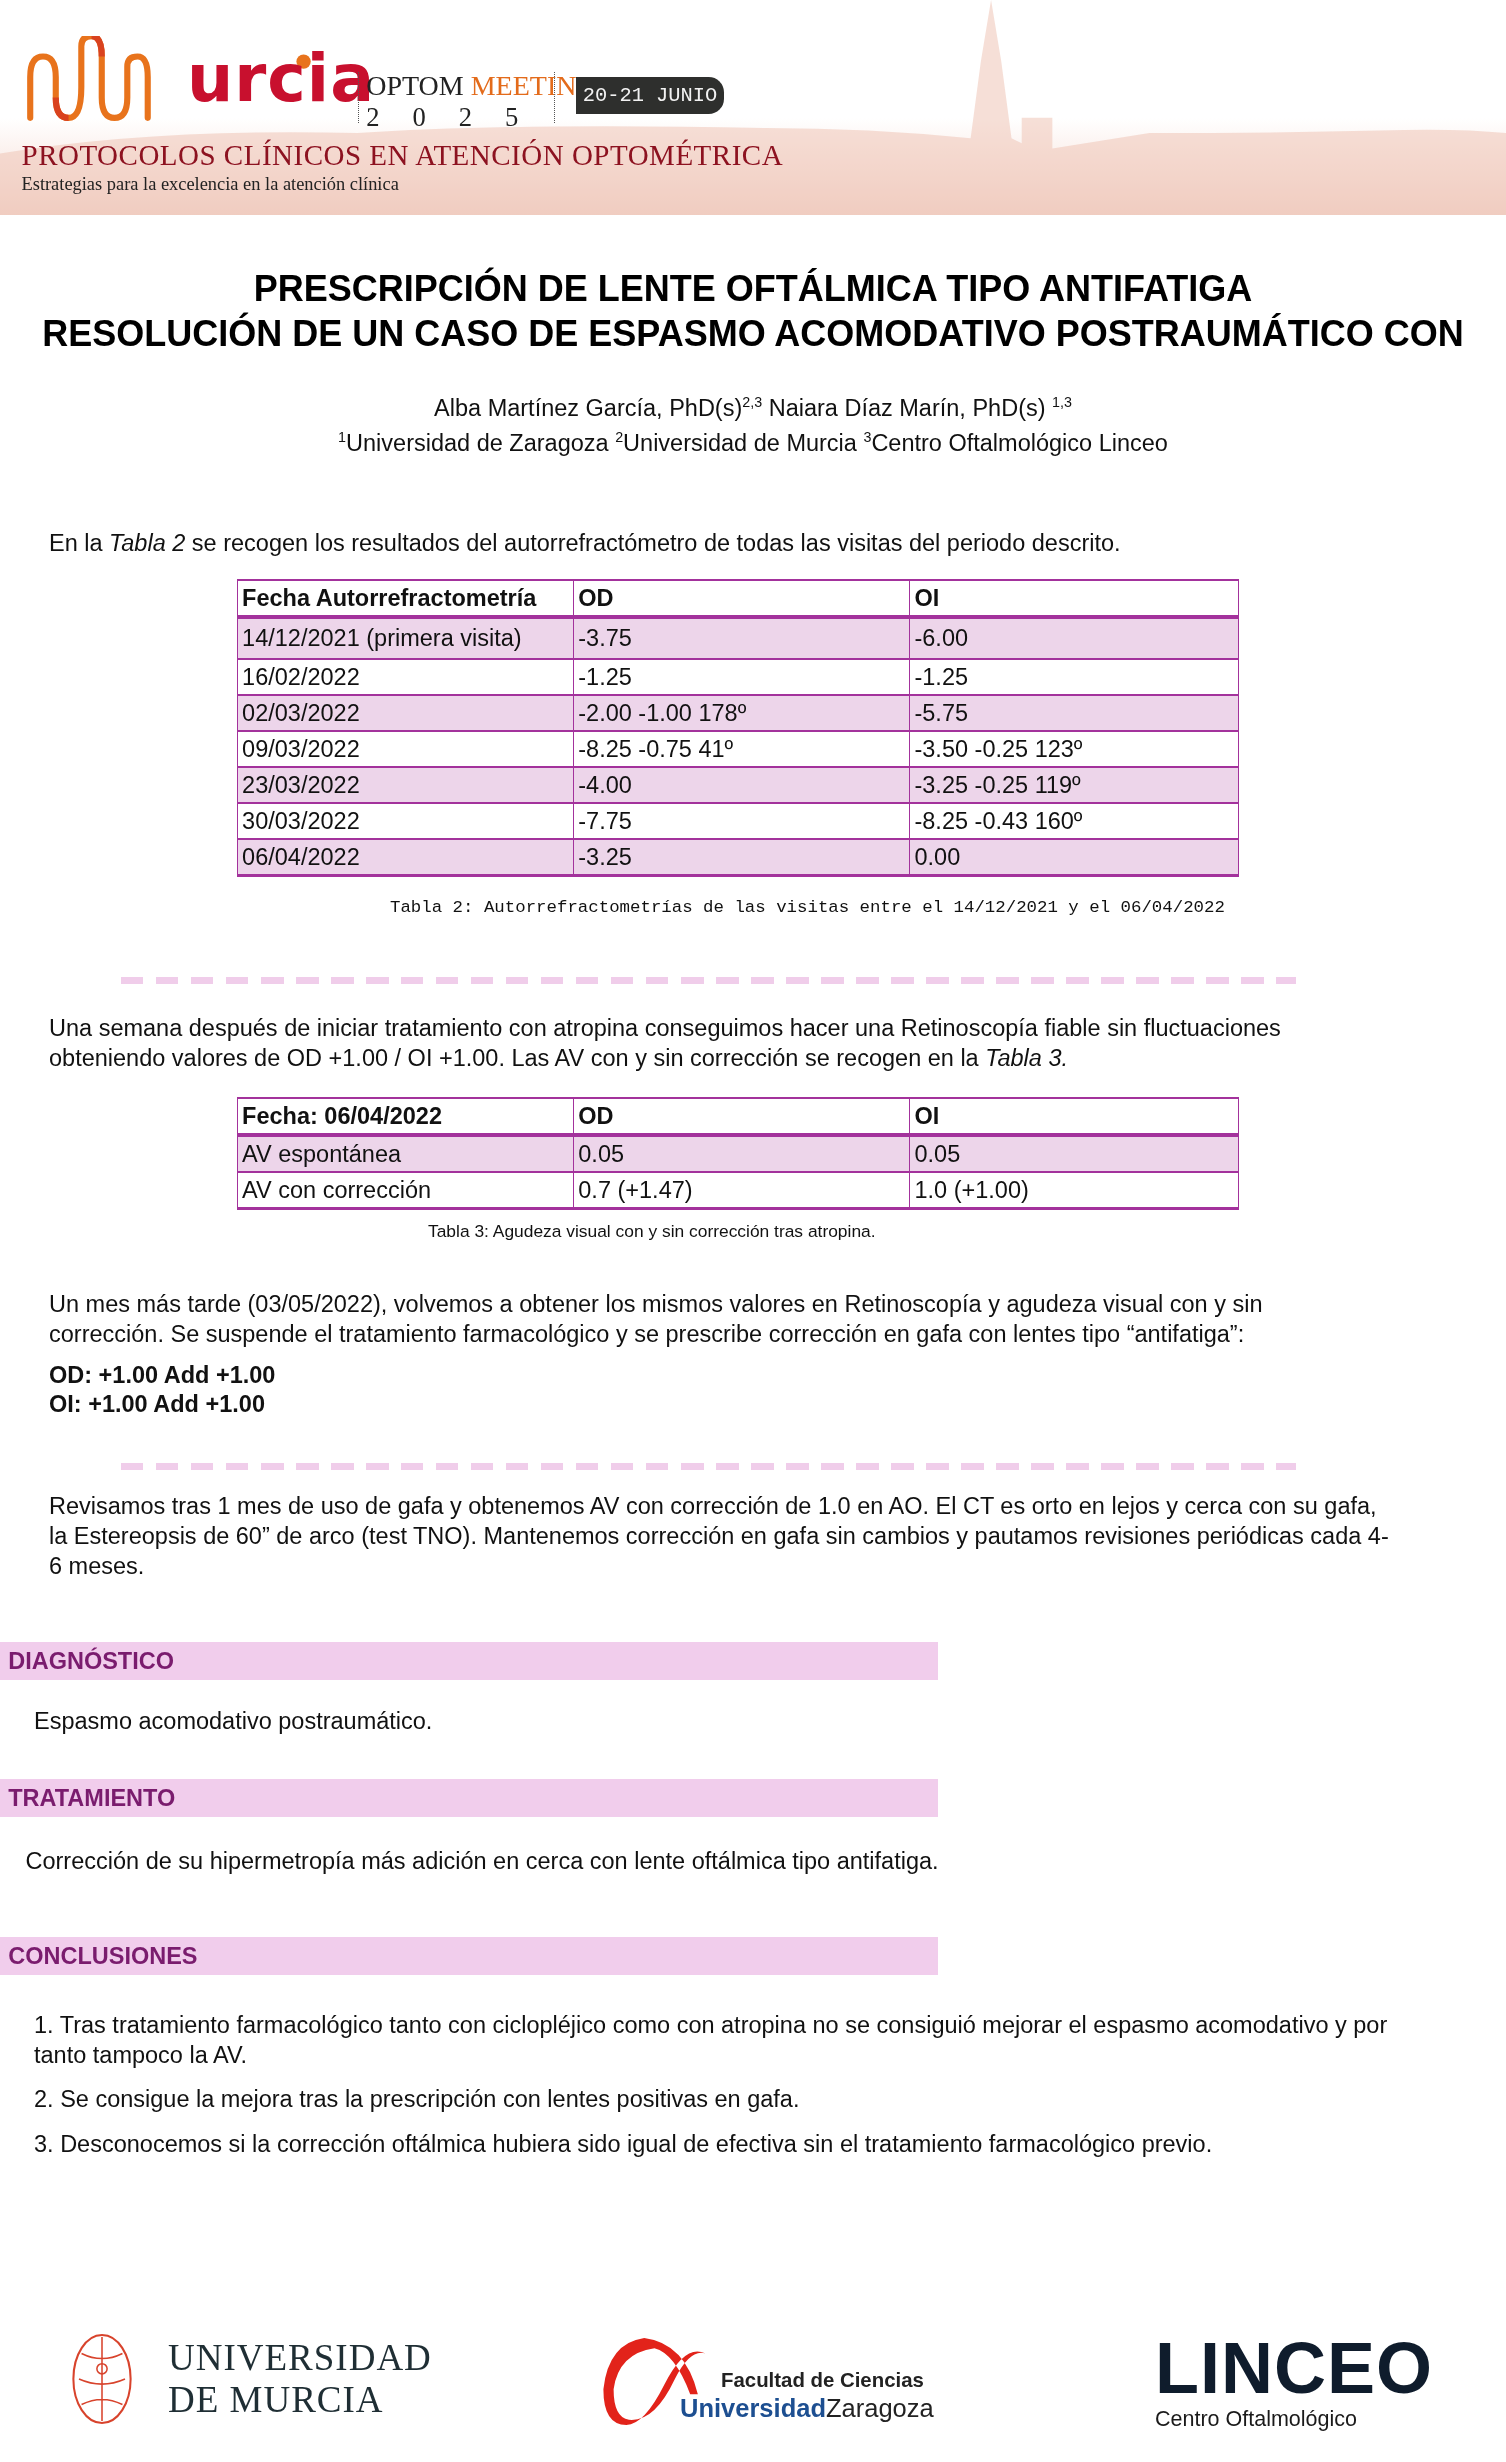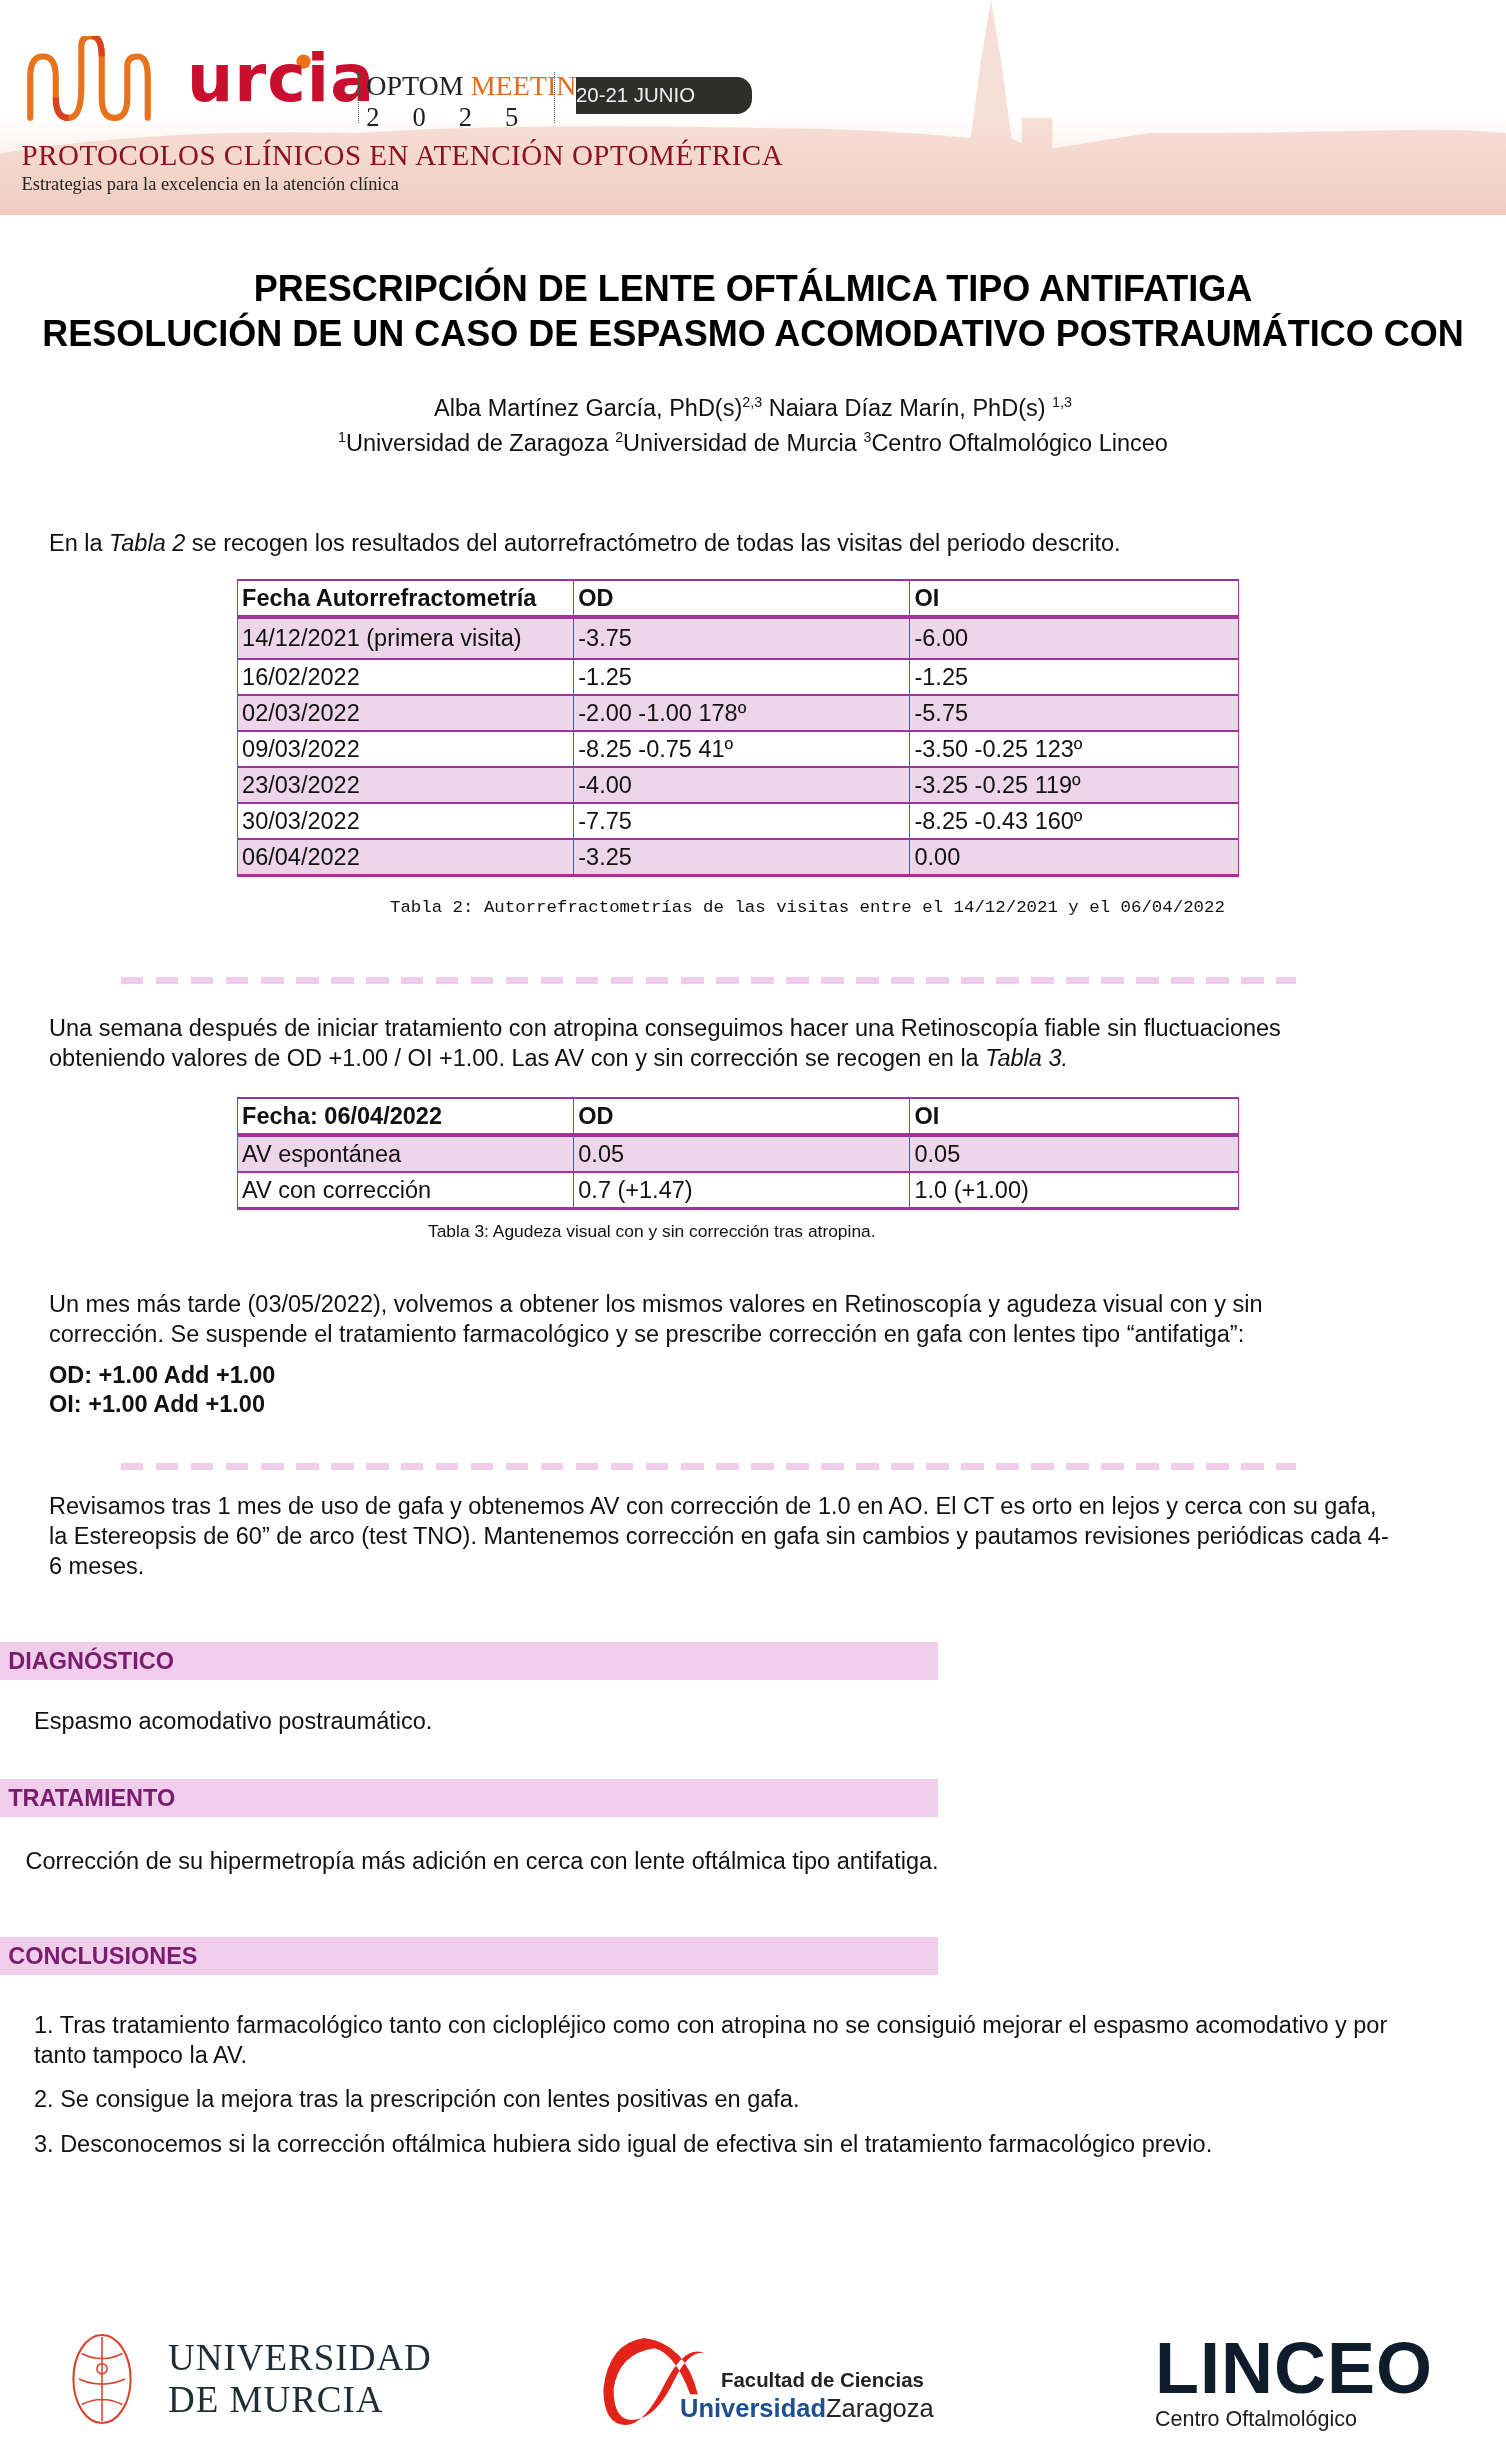--- a/index.html
+++ b/index.html
@@ -23,23 +23,23 @@
   }
   .optom {
     left: 358px; top: 72px; font-family: "Liberation Serif", serif; font-size: 28px; line-height: 1;
     border-left: 1.5px dotted #555; padding-left: 7.2px; height: 51px;
   }
   .optom .o1 { color: #222; }
   .optom .o2 { color: #e36b1b; }
   .optom .year { display: block; letter-spacing: 33px; color: #222; margin-top: 4.1px; font-size: 26.6px; }
   .optom-sep { left: 554px; top: 72px; width: 0; height: 51px; border-left: 1.5px dotted #555; }
   .date-pill {
-    left: 576px; top: 77px; width: 176px; height: 37px; background: #2e2f2d; color: #f2f2f2;
-    border-radius: 0 15.3px 15.3px 0; font-size: 20.4px; line-height: 37px; 
-    font-family: Liberation Sans, sans-serif;
+    left: 576px; top: 77px; width: 148px; height: 37px; background: #2e2f2d; color: #f2f2f2;
+    border-radius: 0 15.3px 15.3px 0; font-size: 20.4px; line-height: 37px; text-align: center;
+    font-family: Liberation Mono, monospace;
   }
   .banner-title {
     left: 21.5px; top: 139px; font-family: "Liberation Serif", serif; font-size: 29px;
     color: #8d1220; letter-spacing: 0.5px; white-space: nowrap;
   }
   .banner-sub {
     left: 21.5px; top: 174px; font-family: "Liberation Serif", serif; font-size: 18.4px;
     color: #222; white-space: nowrap;
   }
 

